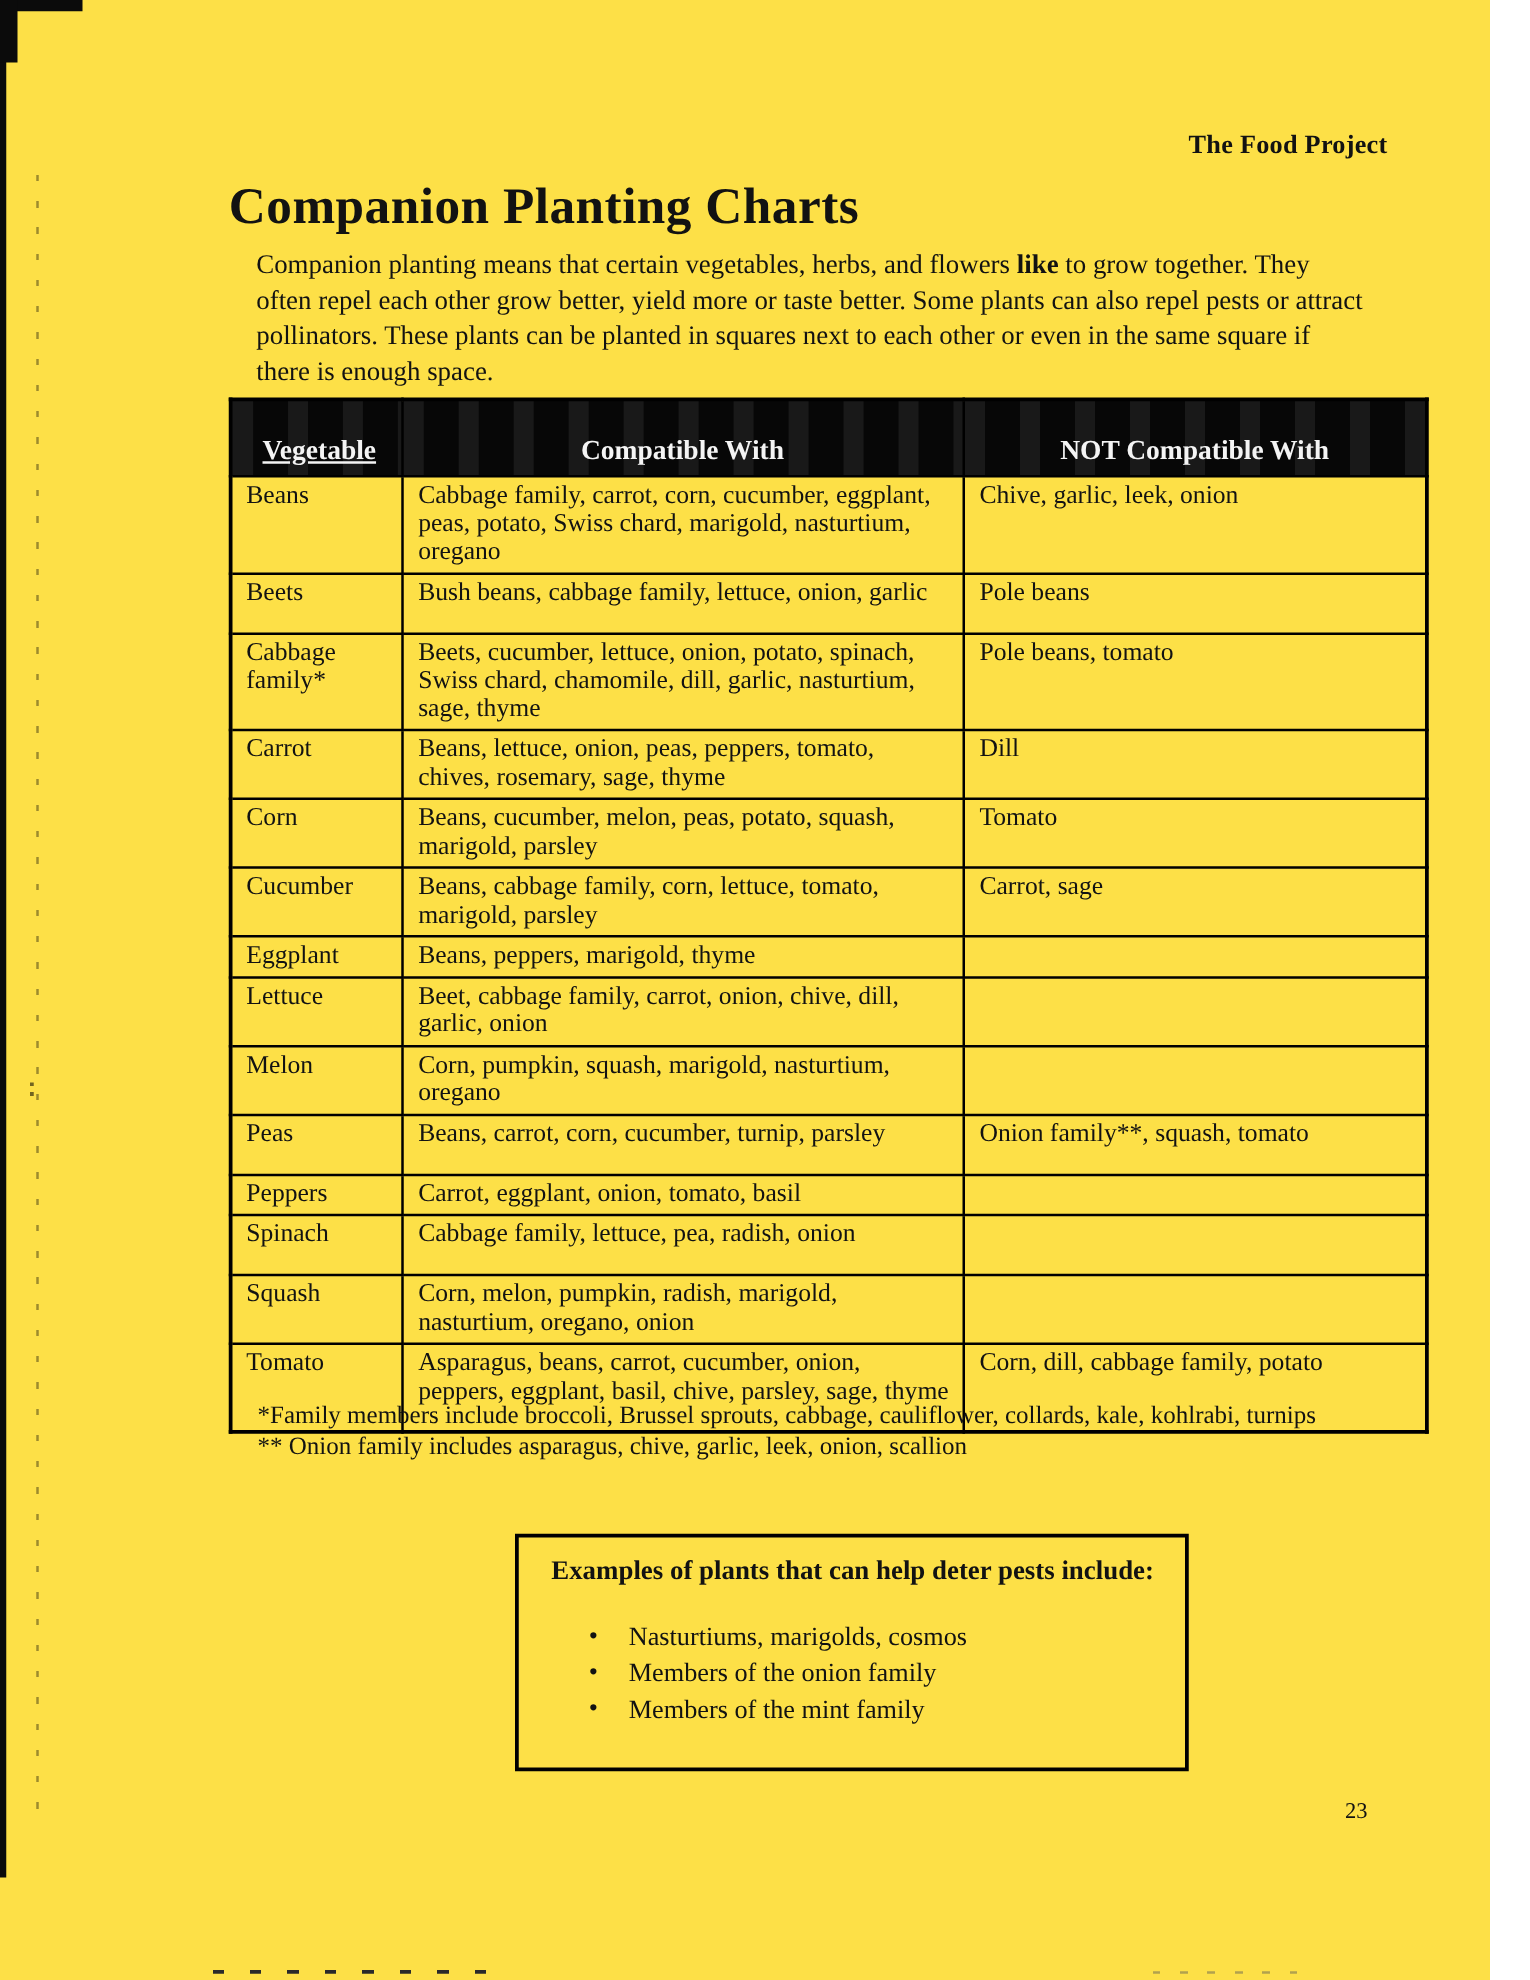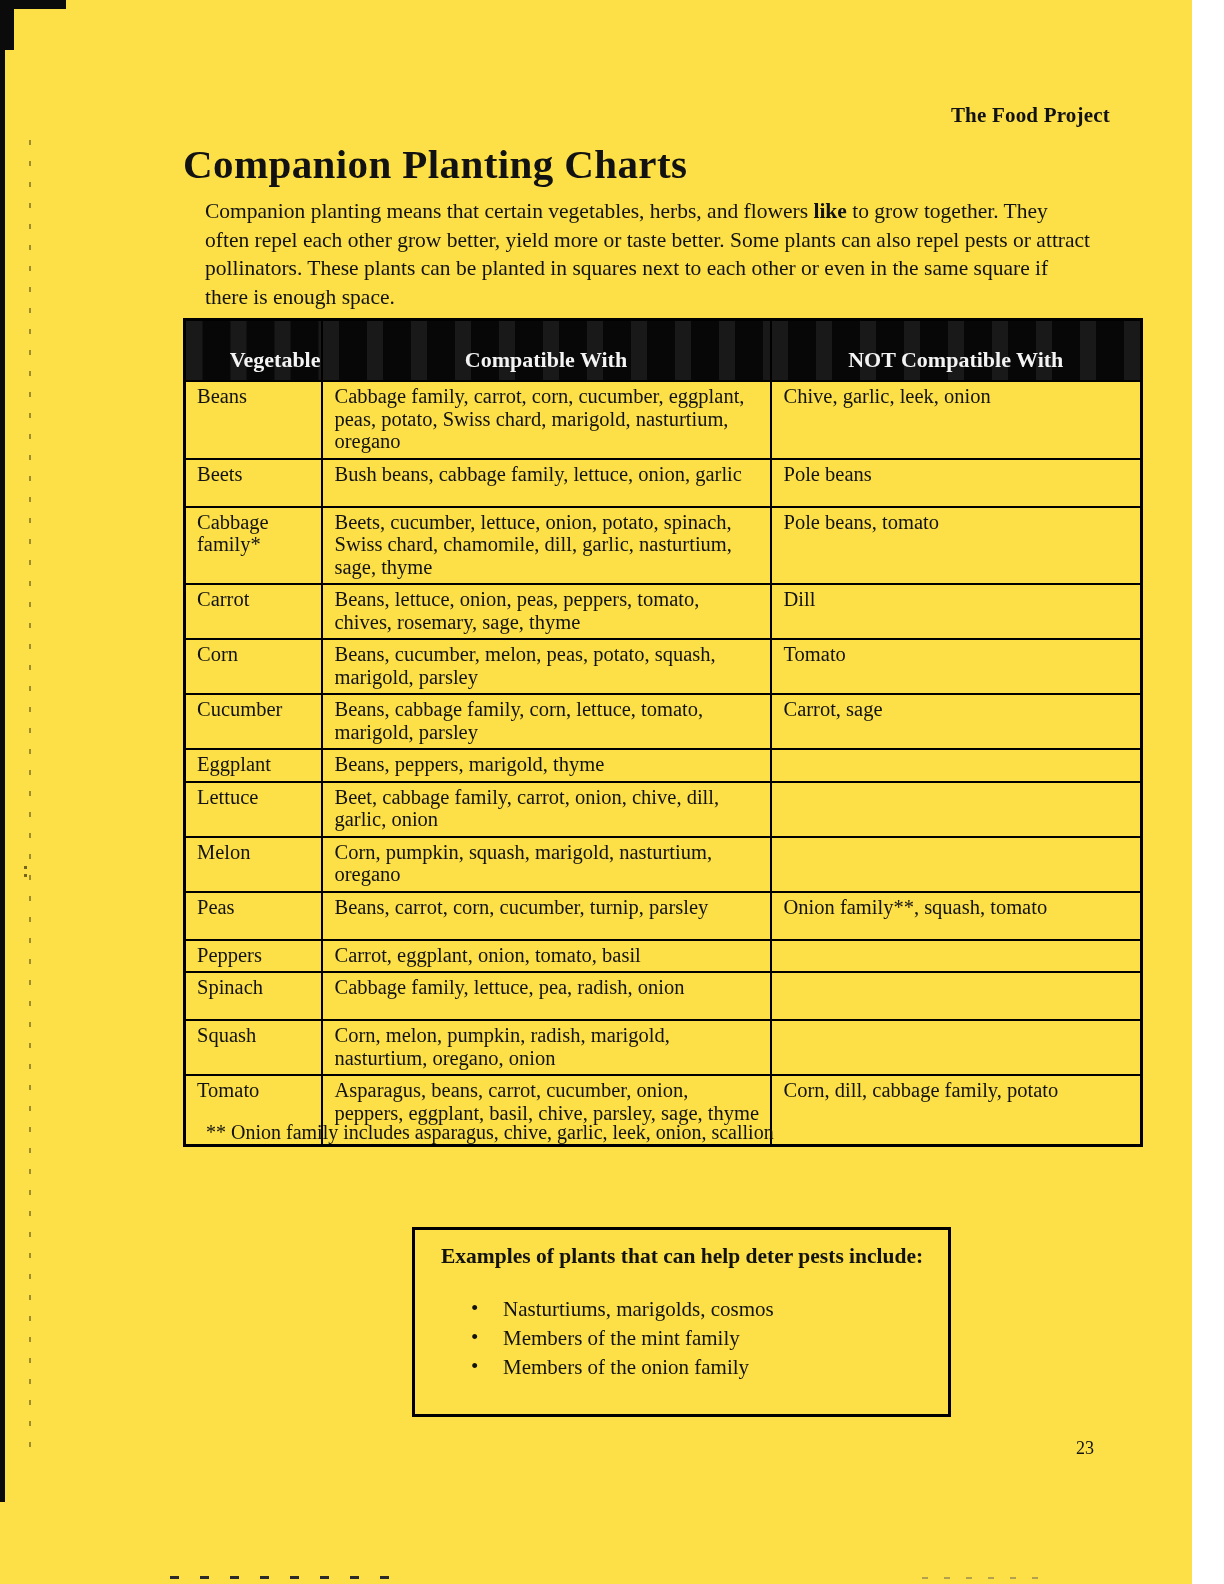--- a/index.html
+++ b/index.html
@@ -46,21 +46,21 @@
   }
   .chart-table col.c1 { width:137px; }
   .chart-table col.c2 { width:449px; }
   .chart-table col.c3 { width:371px; }
   .chart-table th {
     background-color:#070707;
     background-image:repeating-linear-gradient(90deg, rgba(255,255,255,0.07) 0 16px, rgba(0,0,0,0) 16px 44px);
     color:#f4f4f4; height:52px; vertical-align:bottom; padding:0 0 7px 0;
     font-size:22px; font-weight:bold; border:2px solid #000;
   }
-  .chart-table th.veg-h { text-align:right; padding-left:24px; }
+  .chart-table th.veg-h { text-align:left; padding-left:24px;text-decoration:underline; }
   .chart-table th.mid-h, .chart-table th.not-h { text-align:center; }
   .chart-table td {
     border:2px solid #000; vertical-align:top;
     font-size:20.5px; line-height:22.5px; padding:3px 10px 5px 11px;
   }
   .chart-table td.comp, .chart-table td.notc { padding-left:12px; }
   tr.h1 { height:27px; }
   tr.h2 { height:48px; }
   tr.h3 { height:70px; }
 
@@ -186,27 +186,28 @@
       </tr>
       <tr class="h3">
         <td class="veg">Tomato</td>
         <td class="comp">Asparagus, beans, carrot, cucumber, onion, peppers, eggplant, basil, chive, parsley, sage, thyme</td>
         <td class="notc">Corn, dill, cabbage family, potato</td>
       </tr>
     </tbody>
   </table>
 
   <div class="footnotes">
+    <div>*Family members include broccoli, Brussel sprouts, cabbage, cauliflower, collards, kale, kohlrabi, turnips</div>
     <div>** Onion family includes asparagus, chive, garlic, leek, onion, scallion</div>
   </div>
 
   <div class="deter-box">
     <div class="deter-heading">Examples of plants that can help deter pests include:</div>
     <ul class="deter-list">
       <li>Nasturtiums, marigolds, cosmos</li>
+      <li>Members of the onion family</li>
       <li>Members of the mint family</li>
-      <li>Members of the onion family</li>
     </ul>
   </div>
 
   <div class="page-number">23</div>
 
 </div>
 
 </body></html>

